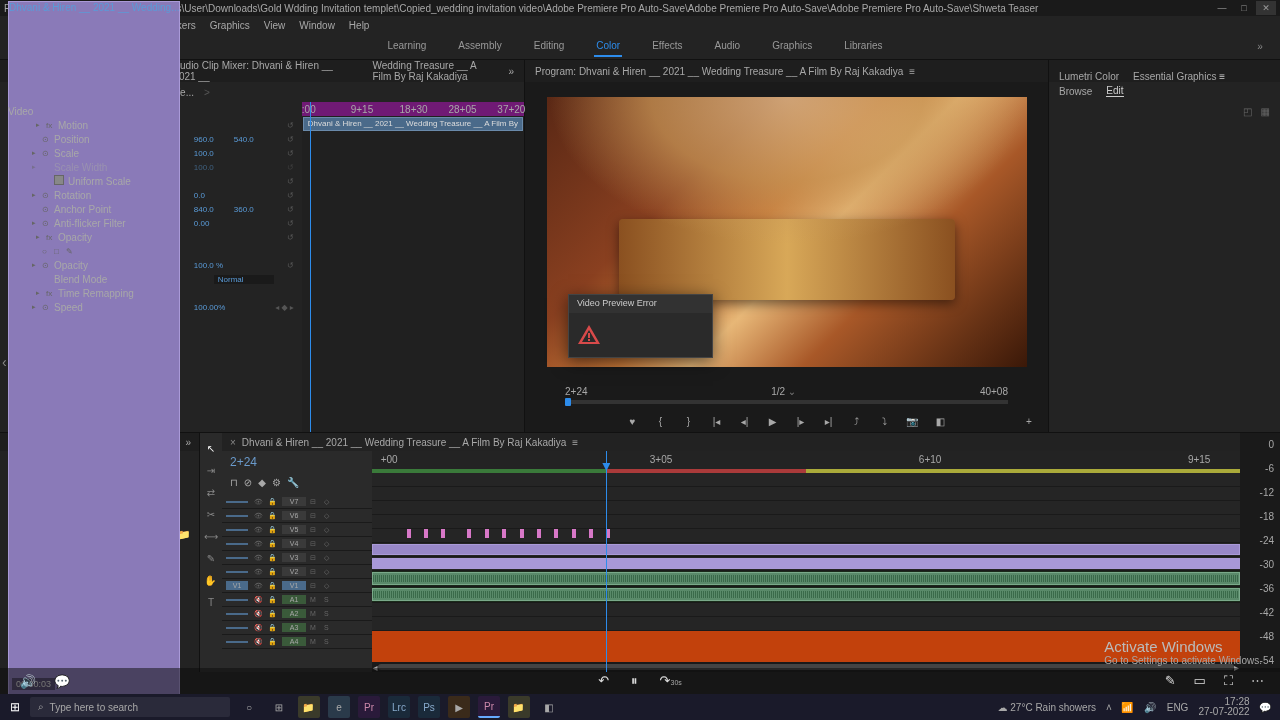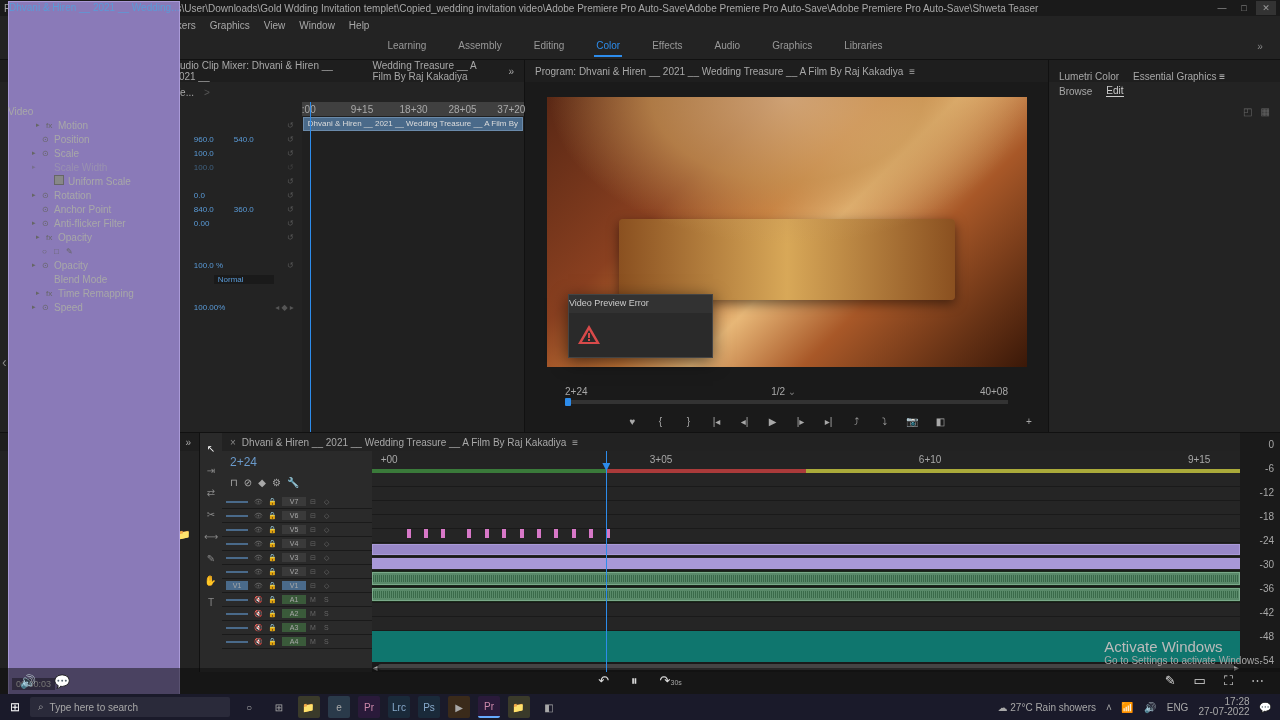--- a/index.html
+++ b/index.html
@@ -20,21 +20,21 @@
 .left-col{width:525px;background:#232323;display:flex;flex-direction:column;border-right:1px solid #111}
 .tab-row{height:22px;display:flex;align-items:center;gap:16px;padding:0 10px;font-size:9px;color:#777;background:#1e1e1e}
 .tab-row .active{color:#ccc;border-bottom:1px solid #2d8ceb}
 .tab-row .menu-icon{font-size:8px}
 .ec-header{height:20px;display:flex;align-items:center;gap:10px;padding:0 8px;font-size:9px;color:#999;background:#232323}
 .ec-header .sep{color:#555}
 .ec-header .clip{color:#5a9bd8}
 .ec-body{flex:1;display:flex;position:relative}
 .ec-props{width:312px;padding:2px 8px}
 .ec-timeline{flex:1;background:#202020;position:relative}
-.ec-ruler{height:14px;background:#404040;display:flex;align-items:center;font-size:8px;color:#888;position:relative}
+.ec-ruler{height:14px;background:#701a75;display:flex;align-items:center;font-size:8px;color:#888;position:relative}
 .ec-ruler span{position:absolute}
 .ec-clipbar{height:14px;background:#4a6a8a;border:1px solid #6a8aaa;margin:1px;font-size:8px;color:#ddd;padding:0 4px;line-height:12px;white-space:nowrap;overflow:hidden}
 .ec-playhead{position:absolute;top:0;bottom:0;left:8px;width:1px;background:#2d8ceb}
 .prop-row{display:flex;align-items:center;height:14px;font-size:9px;color:#999}
 .prop-row .tw{width:10px;color:#666;font-size:7px}
 .prop-row .fx{width:12px;color:#666;font-size:8px}
 .prop-row .nm{flex:1}
 .prop-row .v1,.prop-row .v2{width:40px;color:#5a9bd8;font-size:8px}
 .prop-row .kf{width:20px;text-align:right;color:#555;font-size:8px}
 .prop-sub{padding-left:24px}
@@ -83,21 +83,21 @@
 .tl-main{flex:1;display:flex}
 .tl-head{width:150px;background:#2a2a2a;display:flex;flex-direction:column}
 .tl-tc{height:26px;padding:4px 8px;font-size:12px;color:#6a9acb}
 .tl-btns{height:18px;display:flex;gap:6px;padding:0 8px;font-size:9px;color:#888}
 .track-hdr{height:14px;display:flex;align-items:center;gap:4px;padding:0 4px;font-size:8px;color:#999;border-bottom:1px solid #1a1a1a}
 .track-hdr .eye{width:10px;font-size:7px;color:#666}
 .track-hdr .lock{width:10px;font-size:7px;color:#666}
 .track-hdr .name{width:24px;background:#3a3a3a;text-align:center;padding:1px 0;font-size:7px}
 .track-hdr .src{width:22px;background:#4a6a8a;text-align:center;padding:1px 0;font-size:7px;margin-right:2px}
 .track-hdr .tgl{width:10px;color:#666;font-size:7px}
-.tl-tracks{flex:1;position:relative;background:#0f766e;overflow:hidden}
+.tl-tracks{flex:1;position:relative;background:#c2410c;overflow:hidden}
 .tl-ruler{height:18px;background:#232323;position:relative;font-size:8px;color:#888}
 .tl-ruler span{position:absolute;top:3px}
 .tl-play{position:absolute;top:0;bottom:0;width:1px;background:#2d8ceb;z-index:5}
 .tl-play::before{content:"";position:absolute;top:12px;left:-4px;width:8px;height:8px;background:#2d8ceb;clip-path:polygon(0 0,100% 0,50% 100%)}
 .render-bar{height:4px;display:flex}
 .render-bar .g{background:#3a7a3a}
 .render-bar .r{background:#aa3a3a}
 .render-bar .y{background:#aaaa3a}
 .trk{height:14px;background:#252525;border-bottom:1px solid #1a1a1a;position:relative}
 .trk.a{height:16px;background:#1a2a1a}
@@ -109,21 +109,21 @@
 
 .meters{width:40px;background:#1a1a1a;display:flex;flex-direction:column;padding:4px;gap:2px;font-size:7px;color:#666}
 .meter-scale{flex:1;display:flex;flex-direction:column;justify-content:space-between;align-items:flex-end;padding:2px}
 
 .back-arrow{position:absolute;left:2px;top:354px;color:#888;font-size:14px}
 .ec-tc{position:absolute;bottom:4px;left:6px;font-size:9px;color:#6a9acb}
 .ec-tools{position:absolute;bottom:4px;right:6px;display:flex;gap:8px;font-size:9px;color:#777}
 
 
 .dialog{position:absolute;left:568px;top:294px;width:145px;background:#2a2a2a;border:1px solid #444;box-shadow:0 4px 16px rgba(0,0,0,0.6);z-index:100}
-.dlg-title{height:18px;background:#323232;padding:3px 0;font-size:9px;color:#ccc}
+.dlg-title{height:18px;background:#323232;padding:3px 8px;font-size:9px;color:#ccc}
 .dlg-body{padding:10px 8px;display:flex;gap:8px}
 .dlg-icon{width:24px;height:24px;position:relative}
 .dlg-icon svg{width:24px;height:24px}
 .dlg-txt{font-size:8px;color:#ccc;line-height:14px}
 .dlg-foot{padding:4px 8px 10px;text-align:center}
 .ok-btn{background:#2d8ceb;color:#fff;border:none;padding:3px 20px;border-radius:10px;font-size:9px}
 
 
 .overlay-bottom{position:absolute;bottom:26px;left:0;right:0;height:26px;background:rgba(10,10,10,0.5);display:flex;align-items:center;padding:0 20px;gap:18px}
 .ob-icon{font-size:13px;color:#ddd}

